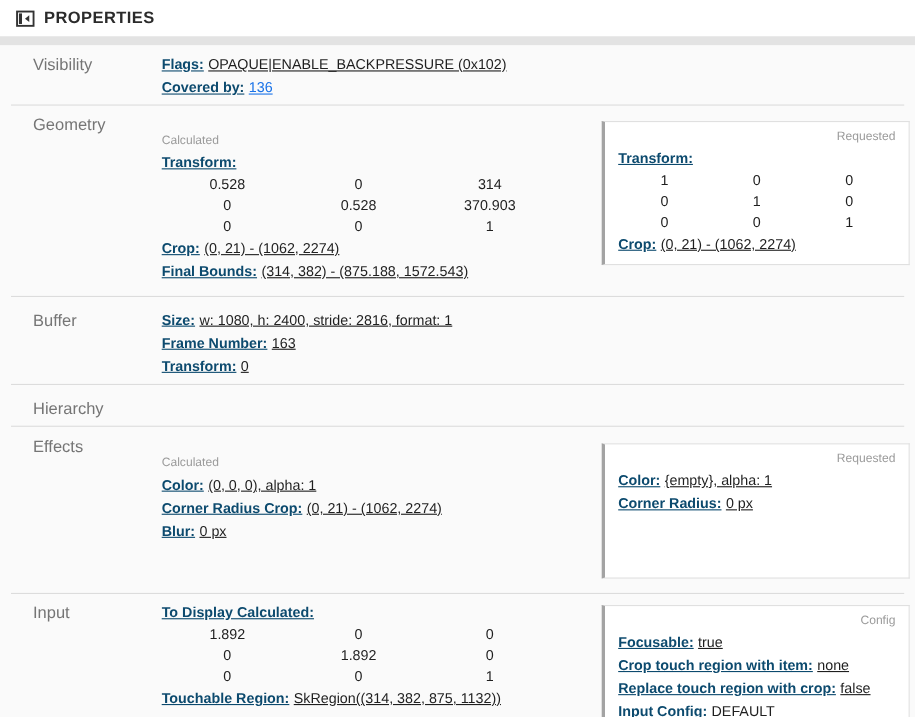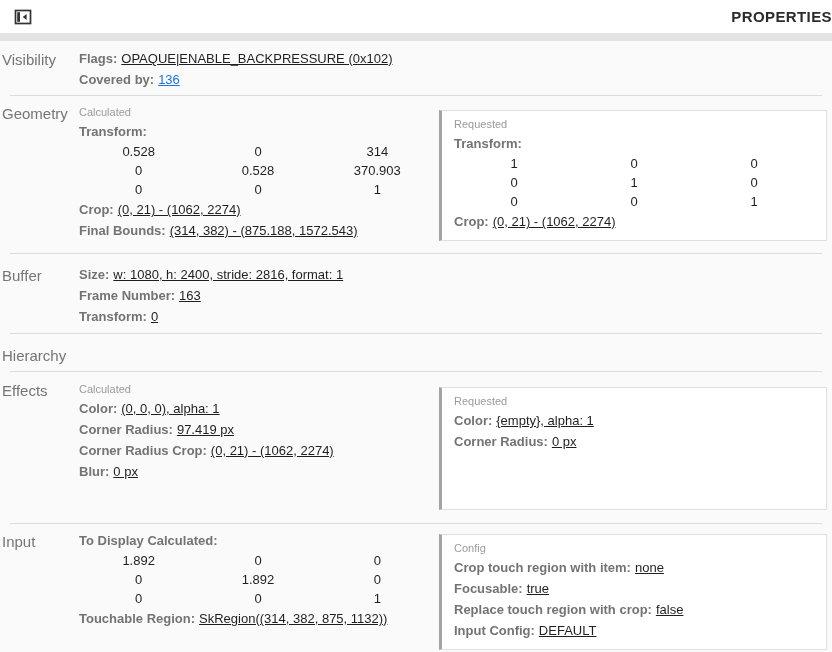--- a/index.html
+++ b/index.html
@@ -5,51 +5,51 @@
   * { margin: 0; padding: 0; box-sizing: border-box; }
   html, body {
     width: 832px; height: 652px; overflow: hidden;
     background: #fafafa;
     font-family: "Liberation Sans", "DejaVu Sans", sans-serif;
     font-size: 13px; color: #1f1f1f;
   }
   
   .header {
     height: 33px; background: #ffffff;
-    display: flex; align-items: center; padding-left: 13px; justify-content: space-between;
+    display: flex; align-items: center; padding-left: 13px;
   }
   .header .hicon { width: 20px; height: 20px; margin-right: 7px; display: flex; align-items: center; justify-content: center; }
   .header .htitle { font-size: 15px; font-weight: 700; letter-spacing: 0.4px; color: #2b2b2b; }
   .header-gap { height: 8px; background: #e3e3e3; }
 
   
-  .section { display: flex; padding-left: 2px; }
+  .section { display: flex; padding-left: 30px; gap: 40px; }
   .divider { border-top: 1px solid #dcdcdc; margin: 0 10px; }
   .sec-label { width: 77px; flex: none; font-size: 15px; color: #757575; padding-top: 3px; }
   .col-left { width: 360px; flex: none; }
   .col-right { flex: 1; margin-right: 5px; }
 
   .prow { line-height: 21px; white-space: nowrap; }
-  .plabel { font-weight: 700; color: #737373; margin-right: 4px; }
+  .plabel { font-weight: 700; color: #0c4a6e; margin-right: 4px; text-decoration: underline; }
   .pvalue { color: #1f1f1f; text-decoration: underline; }
   .link { color: #1a73e8; cursor: pointer; }
 
-  .group-label { font-size: 11px; color: #9b9b9b; line-height: 17px; margin-top: 2px; }
+  .group-label { font-size: 11px; color: #9b9b9b; line-height: 17px; margin-top: 18px; }
 
   .matrix { width: 358px; }
   .mrow { display: flex; line-height: 19px; }
   .mcell { flex: 1; text-align: center; }
 
   .req-box {
     background: #ffffff;
     border: 1px solid #e0e0e0;
     border-left: 3px solid #a3a3a3;
     padding: 3px 12px 8px 12px;
   }
-  .req-box .group-label { margin-top: 2px; }
+  .req-box .group-label { margin-top: 2px; text-align: right; }
   .req-box .matrix { width: 100%; }
 
   .sec-visibility { padding-top: 7px; padding-bottom: 5px; }
   .sec-geometry   { padding-top: 6px; padding-bottom: 12px; }
   .sec-geometry   .req-box { margin-top: 8px; }
   .sec-buffer     { padding-top: 10px; padding-bottom: 6px; }
   .sec-buffer     .req-box { margin-top: 4px; min-height: 64px; }
   .sec-hierarchy  { padding-top: 10px; padding-bottom: 7px; flex-direction: column; }
   .sec-effects    { padding-top: 7px; padding-bottom: 13px; }
   .sec-effects    .req-box { margin-top: 8px; min-height: 123px; }
@@ -172,23 +172,20 @@
 <div class="divider"></div>
 
 <div class="section sec-effects">
   <div class="sec-label">Effects</div>
   <div class="col-left">
     <div class="group-label">Calculated</div>
     <div class="prow">
       <span class="plabel">Color:</span><span class="pvalue">(0, 0, 0), alpha: 1</span>
     </div>
     <div class="prow">
-      <span class="plabel">Corner Radius:</span><span class="pvalue">97.419 px</span>
-    </div>
-    <div class="prow">
       <span class="plabel">Corner Radius Crop:</span><span class="pvalue">(0, 21) - (1062, 2274)</span>
     </div>
     <div class="prow">
       <span class="plabel">Blur:</span><span class="pvalue">0 px</span>
     </div>
   </div>
   <div class="col-right">
     <div class="req-box">
       <div class="group-label">Requested</div>
       <div class="prow">
@@ -227,26 +224,26 @@
       </div>
     </div>
     <div class="prow">
       <span class="plabel">Touchable Region:</span><span class="pvalue">SkRegion((314, 382, 875, 1132))</span>
     </div>
   </div>
   <div class="col-right">
     <div class="req-box">
       <div class="group-label">Config</div>
       <div class="prow">
+        <span class="plabel">Focusable:</span><span class="pvalue">true</span>
+      </div>
+      <div class="prow">
         <span class="plabel">Crop touch region with item:</span><span class="pvalue">none</span>
       </div>
       <div class="prow">
-        <span class="plabel">Focusable:</span><span class="pvalue">true</span>
-      </div>
-      <div class="prow">
         <span class="plabel">Replace touch region with crop:</span><span class="pvalue">false</span>
       </div>
       <div class="prow">
         <span class="plabel">Input Config:</span><span class="pvalue">DEFAULT</span>
       </div>
     </div>
   </div>
 </div>
 
 </body></html>

